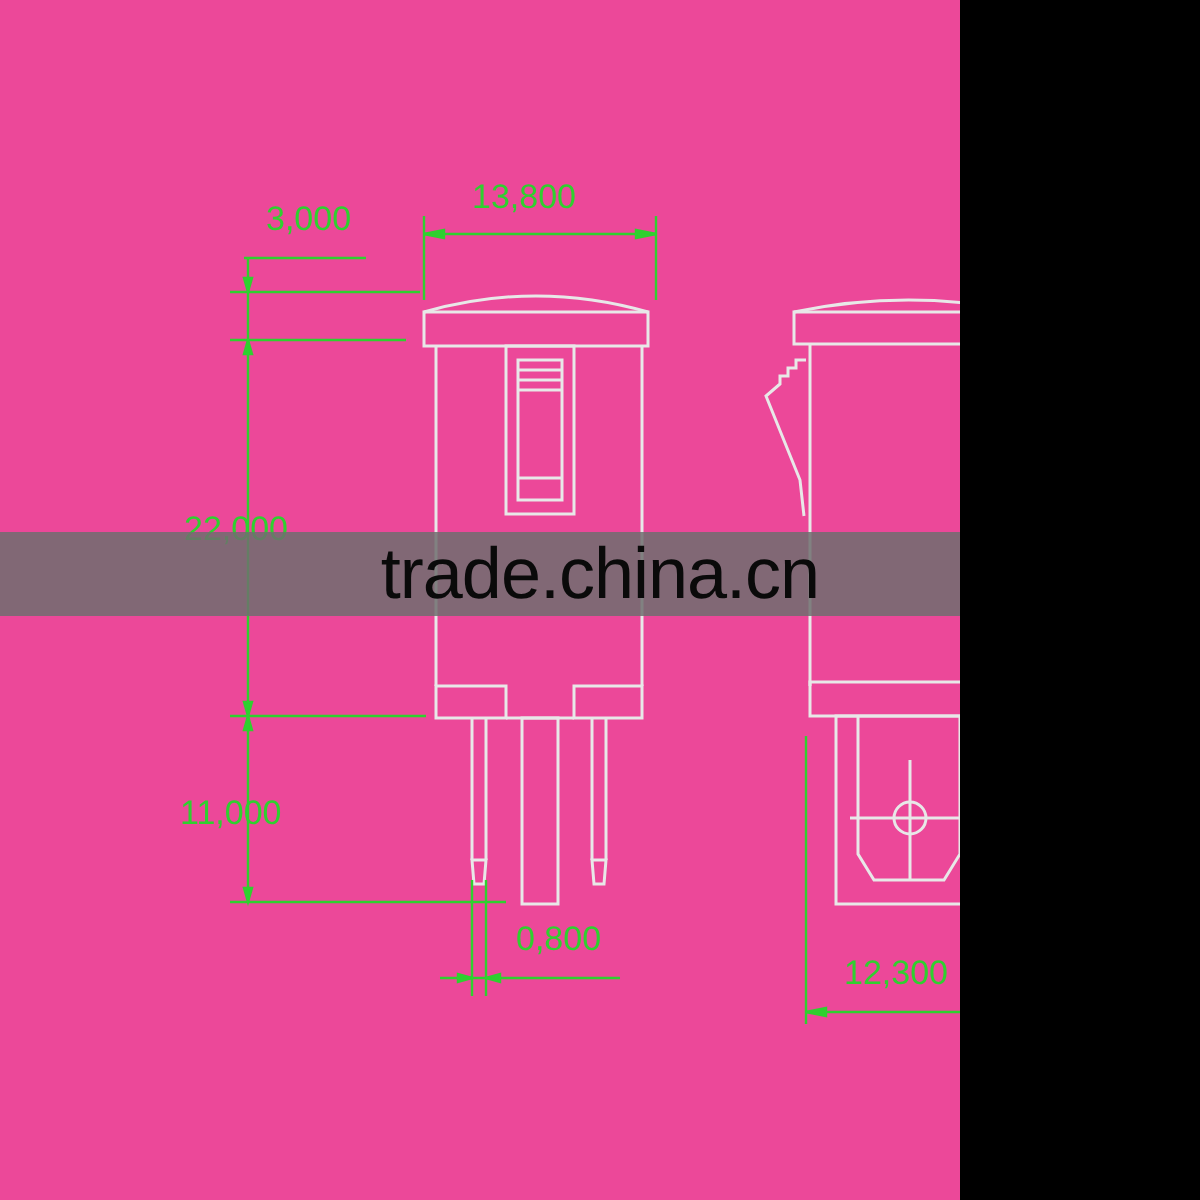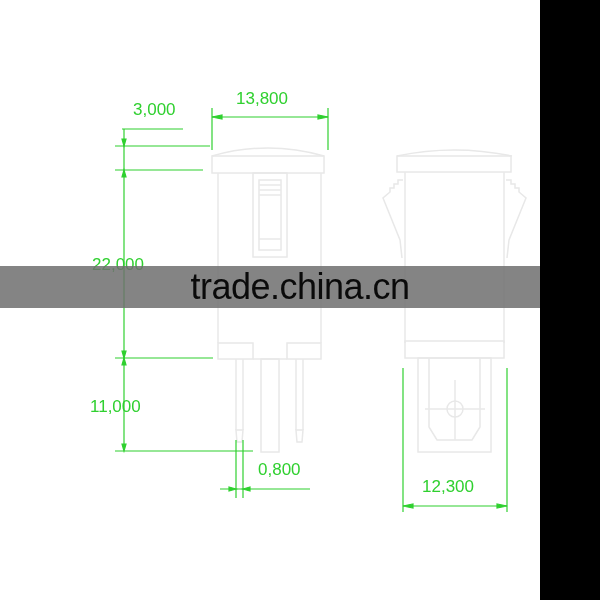--- a/index.html
+++ b/index.html
@@ -1,16 +1,16 @@
 <!DOCTYPE html>
 <html><head>
 <meta charset="utf-8">
 <style>
   html, body { margin:0; padding:0; background:#000; }
-  #canvas { position:relative; width:540px; height:600px; background:#ffffff; overflow:hidden; }
+  #canvas { position:relative; width:480px; height:600px; background:#ec4899; overflow:hidden; }
   svg { position:absolute; left:0; top:0; }
   .dim-text { font-family:"Liberation Sans", sans-serif; font-size:17px; fill:#2fd02f; }
   .watermark {
     position:absolute; left:0; top:266px; width:600px; height:42px;
     background:rgba(110,110,110,0.85);
     display:flex; align-items:flex-end; justify-content:center;
   }
   .watermark span {
     font-family:"Liberation Sans", sans-serif; font-size:36px; color:#0a0a0a;
     letter-spacing:-0.5px; margin-left:0;

